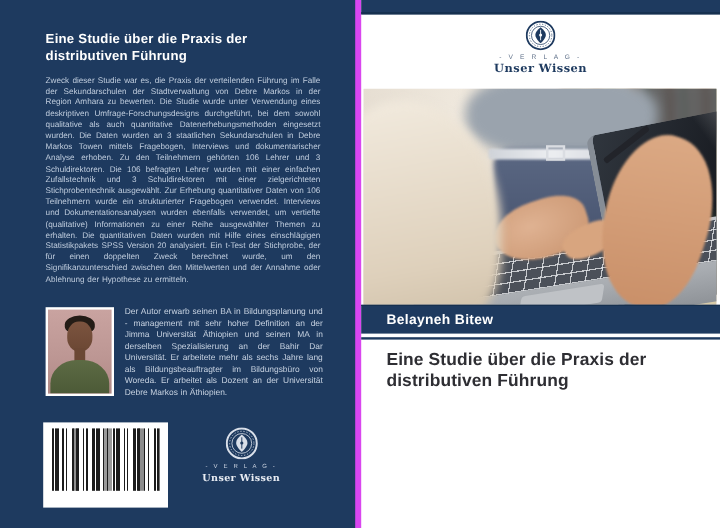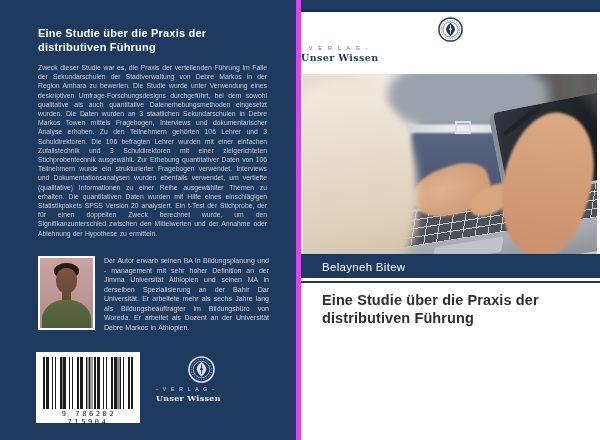--- a/index.html
+++ b/index.html
@@ -32,38 +32,38 @@
 
   .barcode{position:absolute;left:36px;top:352px;width:104px;height:71px;background:#fff;}
   .bars{position:absolute;left:7px;right:7px;top:5px;height:52px;
     background-image:
       repeating-linear-gradient(90deg,#1b1b1b 0 2px,transparent 2px 3px,#1b1b1b 3px 6px,transparent 6px 9px,#1b1b1b 9px 10px,transparent 10px 12px,#1b1b1b 12px 13px,transparent 13px 17px),
       linear-gradient(90deg,transparent 0 18px,#8d8d8d 18px 23px,transparent 23px 44px,#9a9a9a 44px 50px,transparent 50px 72px,#8d8d8d 72px 77px,transparent 77px);}
   .barcode-number{position:absolute;left:0;right:0;top:58px;text-align:center;color:#151515;
     font-family:"DejaVu Sans Mono",monospace;font-size:7px;letter-spacing:2.6px;text-indent:2px;}
 
   
-  .logo{text-align:left;position:absolute;}
+  .logo{text-align:center;position:absolute;}
   .logo .verlag{font-size:5.5px;letter-spacing:2.2px;margin-top:3px;white-space:nowrap;}
   .logo .pubname{font-family:"DejaVu Serif",serif;font-weight:bold;margin-top:1px;white-space:nowrap;}
   .logo-light{left:156px;top:356px;width:90px;color:#d9dfe9;--slit:#1e3a5f;}
   .logo-light .verlag{color:#c8d1df;font-size:5px;letter-spacing:1.8px;}
   .logo-light .pubname{color:#e8ecf3;font-size:8px;letter-spacing:.3px;}
   .logo-dark{left:0;right:0;top:17px;color:var(--navy);--slit:#ffffff;}
   .logo-dark .verlag{color:#5f7089;}
   .logo-dark .pubname{color:var(--navy);font-size:9.5px;letter-spacing:.4px;}
   .emblem{display:block;margin:0 auto;}
 
   
   .front-panel{position:absolute;left:301px;top:0;width:299px;height:440px;background:#fff;}
   .top-bar{position:absolute;left:0;right:0;top:0;height:12px;background:var(--navy);
     border-bottom:2px solid var(--navy-dark);}
   .author-band{position:absolute;left:0;right:0;top:254px;height:24px;background:var(--navy);
     border-top:1px solid var(--navy-dark);display:flex;align-items:center;}
-  .author-band span{margin-left:21px;color:#fff;font-weight:normal;font-size:11.5px;letter-spacing:.3px;}
+  .author-band span{margin-left:21px;color:#fff;font-weight:bold;font-size:11.5px;letter-spacing:.3px;}
   .rule{position:absolute;left:0;right:0;top:281px;height:2px;background:var(--navy);}
   .front-title{position:absolute;left:21px;top:292px;width:262px;color:var(--front-title-text);
     font-size:14.5px;line-height:1.24;font-weight:bold;letter-spacing:.1px;}
 
   
   .photo{position:absolute;left:2px;right:3px;top:74px;height:180px;overflow:hidden;background:#e5ddd0;}
   .photo>div{position:absolute;}
   .ph-bg{inset:0;background:linear-gradient(100deg,#e6ded2 0%,#efe8dd 25%,#ddd4c6 55%,#cdc2b0 100%);}
   .ph-frames{right:-6px;top:-6px;width:135px;height:130px;filter:blur(3px);opacity:.85;
     background:repeating-linear-gradient(88deg,#a87c50 0px,#a87c50 9px,#d3c5ac 9px,#d3c5ac 13px,#8b9a6b 13px,#8b9a6b 18px,#c9b794 18px,#c9b794 30px);}
@@ -117,21 +117,20 @@
           <div class="p-face"></div>
           <div class="p-neck"></div>
           <div class="p-shirt"></div>
         </div>
       </div>
       <p class="bio">Der Autor erwarb seinen BA in Bildungsplanung und - management mit sehr hoher Definition an der Jimma Universität Äthiopien und seinen MA in derselben Spezialisierung an der Bahir Dar Universität. Er arbeitete mehr als sechs Jahre lang als Bildungsbeauftragter im Bildungsbüro von Woreda. Er arbeitet als Dozent an der Universität Debre Markos in Äthiopien.</p>
     </div>
 
     <div class="barcode">
       <div class="bars"></div>
-      <div class="barcode-number">9 786202 715904</div>
     </div>
 
     <div class="logo logo-light">
       <svg class="emblem" width="27" height="27" viewBox="0 0 40 40">
         <circle cx="20" cy="20" r="18.5" fill="none" stroke="currentColor" stroke-width="2.4"></circle>
         <circle cx="20" cy="20" r="15" fill="none" stroke="currentColor" stroke-width="1" stroke-dasharray="1.6 2.2"></circle>
         <circle cx="20" cy="20" r="12.2" fill="none" stroke="currentColor" stroke-width="1"></circle>
         <path d="M20 9 C24.5 13 27 15.5 27 19.5 C27 24.5 20 30.5 20 30.5 C20 30.5 13 24.5 13 19.5 C13 15.5 15.5 13 20 9 Z" fill="currentColor"></path>
         <line x1="20" y1="12.5" x2="20" y2="26.5" stroke="var(--slit,#fff)" stroke-width="1.2"></line>
         <circle cx="20" cy="19.5" r="2" fill="var(--slit,#fff)"></circle>

